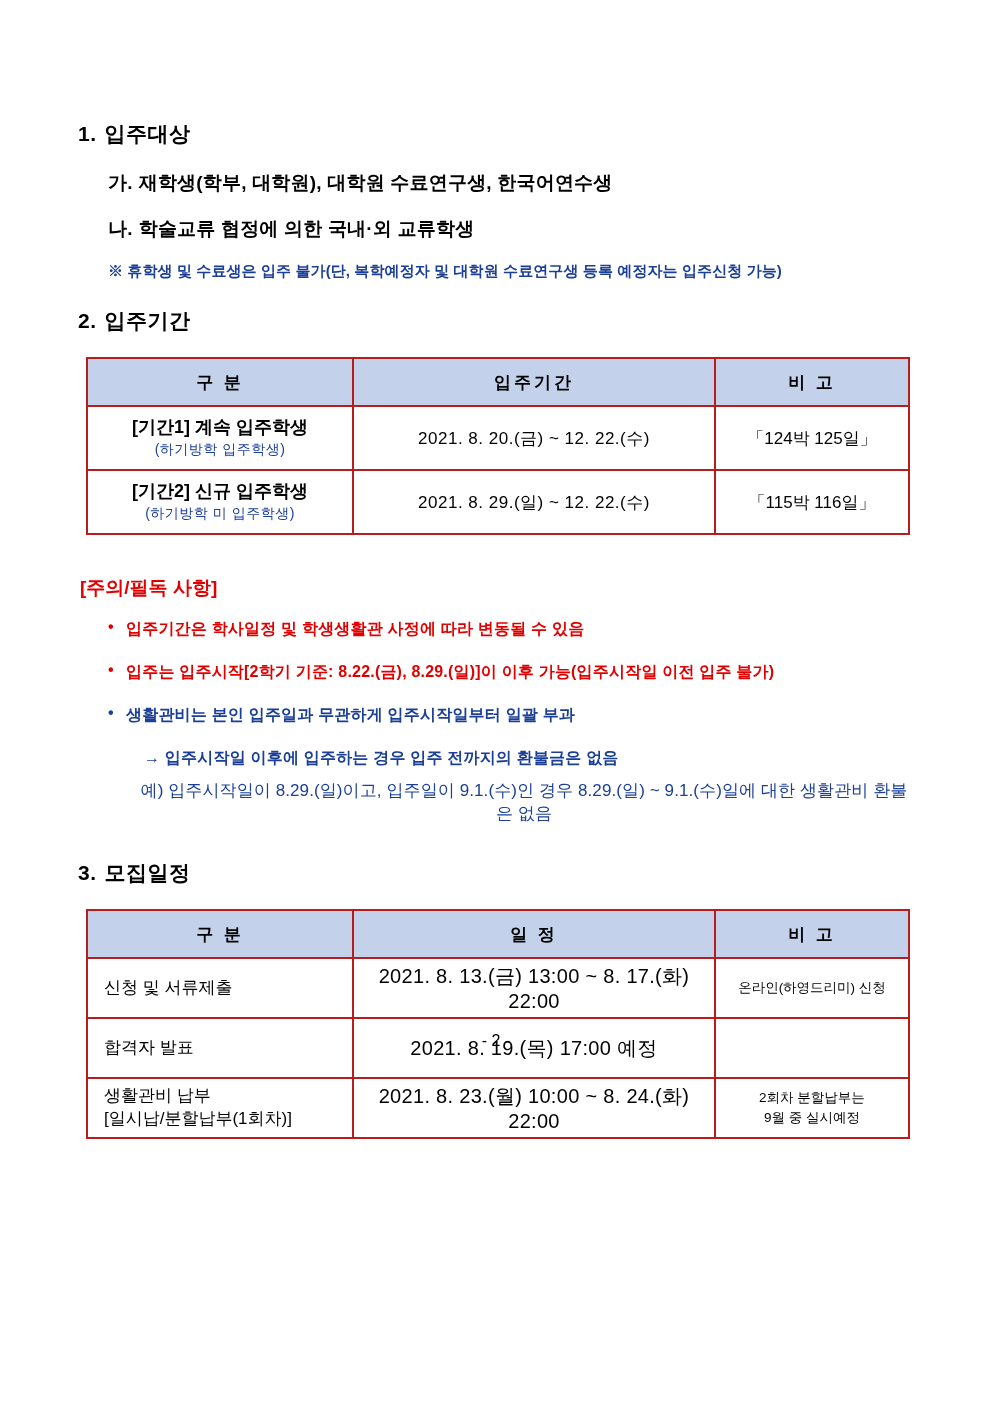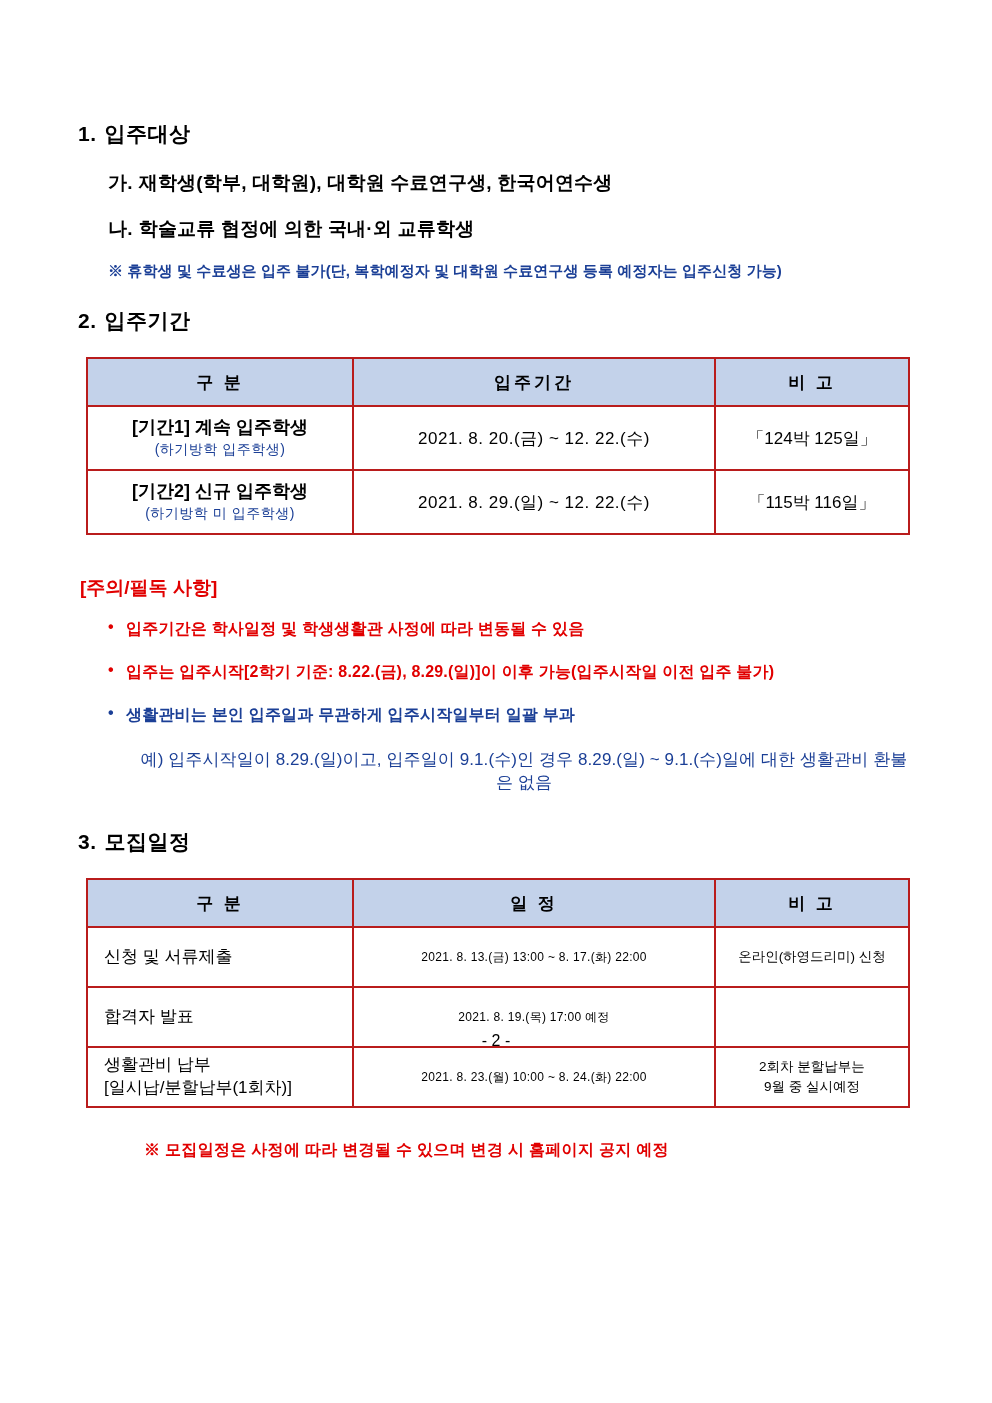--- a/index.html
+++ b/index.html
@@ -140,21 +140,21 @@
   .sched-table td {
     height: 56px;
   }
   .sched-table td.left {
     text-align: left;
     padding-left: 16px;
     font-size: 17px;
     line-height: 1.35;
   }
   .sched-table td.mid {
-    font-size: 12px;
+    font-size: 20px;
     letter-spacing: 0.3px;
     text-align: center;
   }
   .sched-table td.small {
     font-size: 13.5px;
     line-height: 1.5;
   }
 
   .footnote-red {
     font-size: 16px;
@@ -232,20 +232,21 @@
   </table>
 
   <div class="caution-title">[주의/필독 사항]</div>
 
   <ul class="caution-list">
     <li class="red">입주기간은 학사일정 및 학생생활관 사정에 따라 변동될 수 있음</li>
     <li class="red">입주는 입주시작[2학기 기준: 8.22.(금),  8.29.(일)]이 이후 가능(입주시작일 이전 입주 불가)</li>
     <li class="blue">생활관비는 본인 입주일과 무관하게 입주시작일부터 일괄 부과</li>
   </ul>
 
+  <div class="arrow-line">→  입주시작일 이후에 입주하는 경우 입주 전까지의 환불금은 없음</div>
   <div class="ex-line">예) 입주시작일이 8.29.(일)이고, 입주일이 9.1.(수)인 경우 8.29.(일) ~ 9.1.(수)일에 대한 생활관비 환불은 없음</div>
 
   <div class="spacer-34"></div>
 
   <div class="section-heading">
     <span class="num">3.</span><span>모집일정</span>
   </div>
 
   <table class="doc-table sched-table">
     <colgroup>
@@ -286,16 +287,15 @@
         </td>
         <td class="mid">2021. 8. 23.(월) 10:00 ~ 8. 24.(화) 22:00</td>
         <td class="small">
           <div>2회차 분할납부는</div>
           <div>9월 중 실시예정</div>
         </td>
       </tr>
     </tbody>
   </table>
 
-  <div class="footnote-red">※ 모집일정은 사정에 따라 변경될 수 있으며 변경 시 홈페이지 공지 예정</div>
 
   <div class="page-number">- 2 -</div>
 </div>
 
 </body></html>

